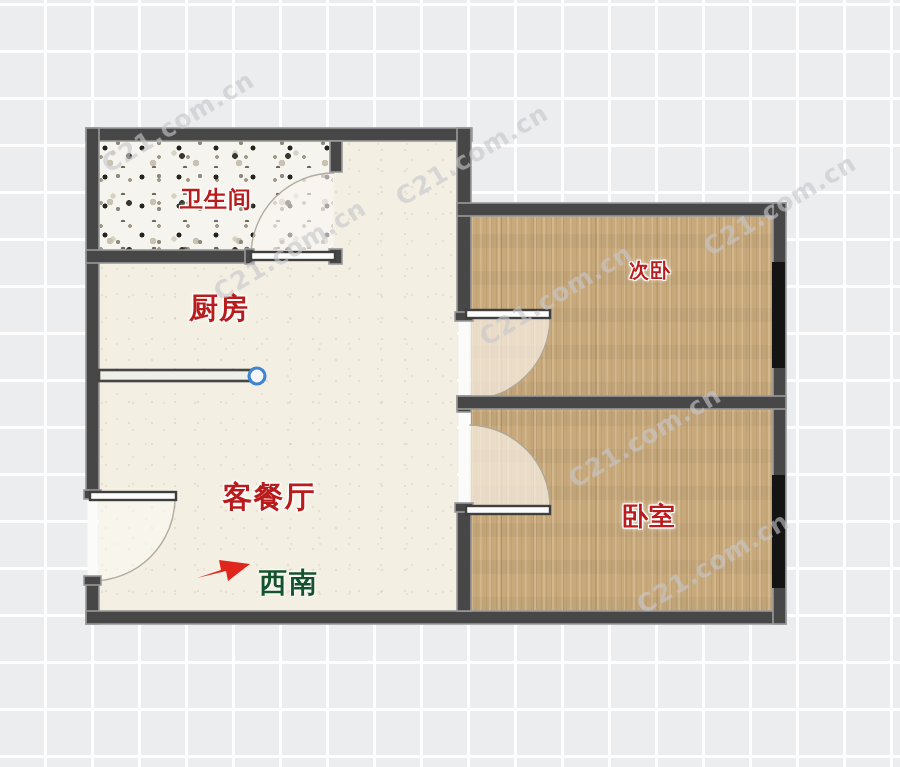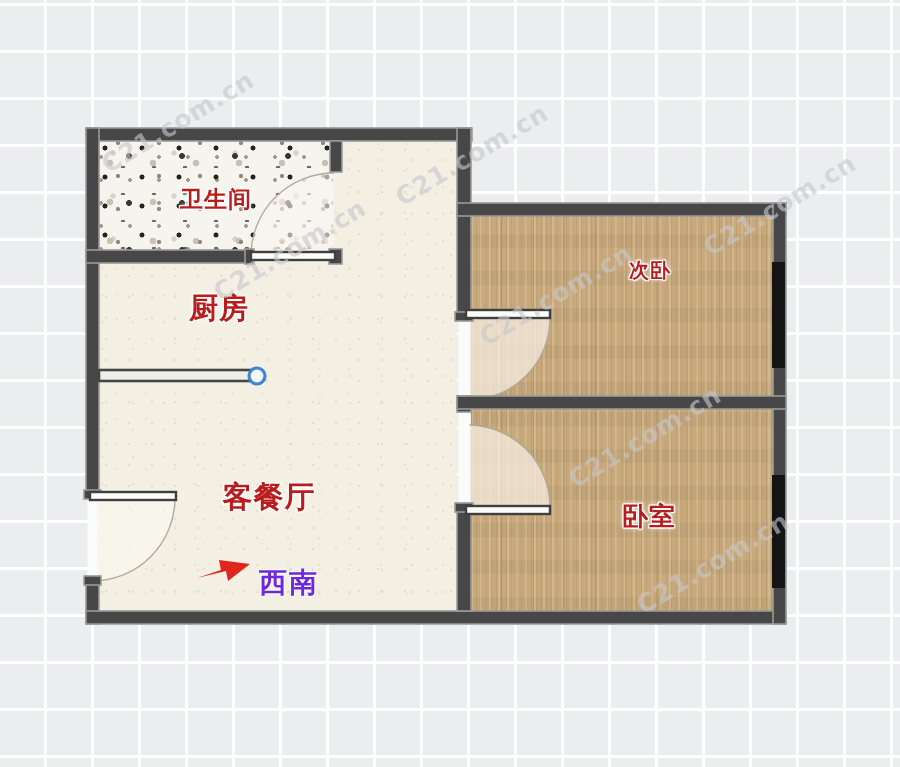--- a/index.html
+++ b/index.html
@@ -51,21 +51,21 @@
   }
   
   .room-label{
     position:absolute;transform:translate(-50%,-50%);
     color:#b91c1c;font-weight:bold;white-space:nowrap;letter-spacing:1px;
     text-shadow:0 0 2px #fff,0 0 3px #fff,1px 1px 0 #fff,-1px -1px 0 #fff,
                 1px -1px 0 #fff,-1px 1px 0 #fff,0 0 5px #fff;
   }
   .compass-label{
     position:absolute;transform:translate(-50%,-50%);
-    color:#6d28d9;font-weight:bold;white-space:nowrap;letter-spacing:2px;
+    color:#14532d;font-weight:bold;white-space:nowrap;letter-spacing:2px;
     text-shadow:0 0 2px #fff,1px 1px 0 rgba(255,255,255,.8),-1px -1px 0 rgba(255,255,255,.8);
   }
   .wm{
     position:absolute;transform:translate(-50%,-50%) rotate(-31deg);
     color:rgba(198,198,204,0.62);font-size:25px;letter-spacing:1px;
     white-space:nowrap;pointer-events:none;font-weight:bold;
   }
   svg{position:absolute;left:0;top:0;}
 </style>
 </head>

